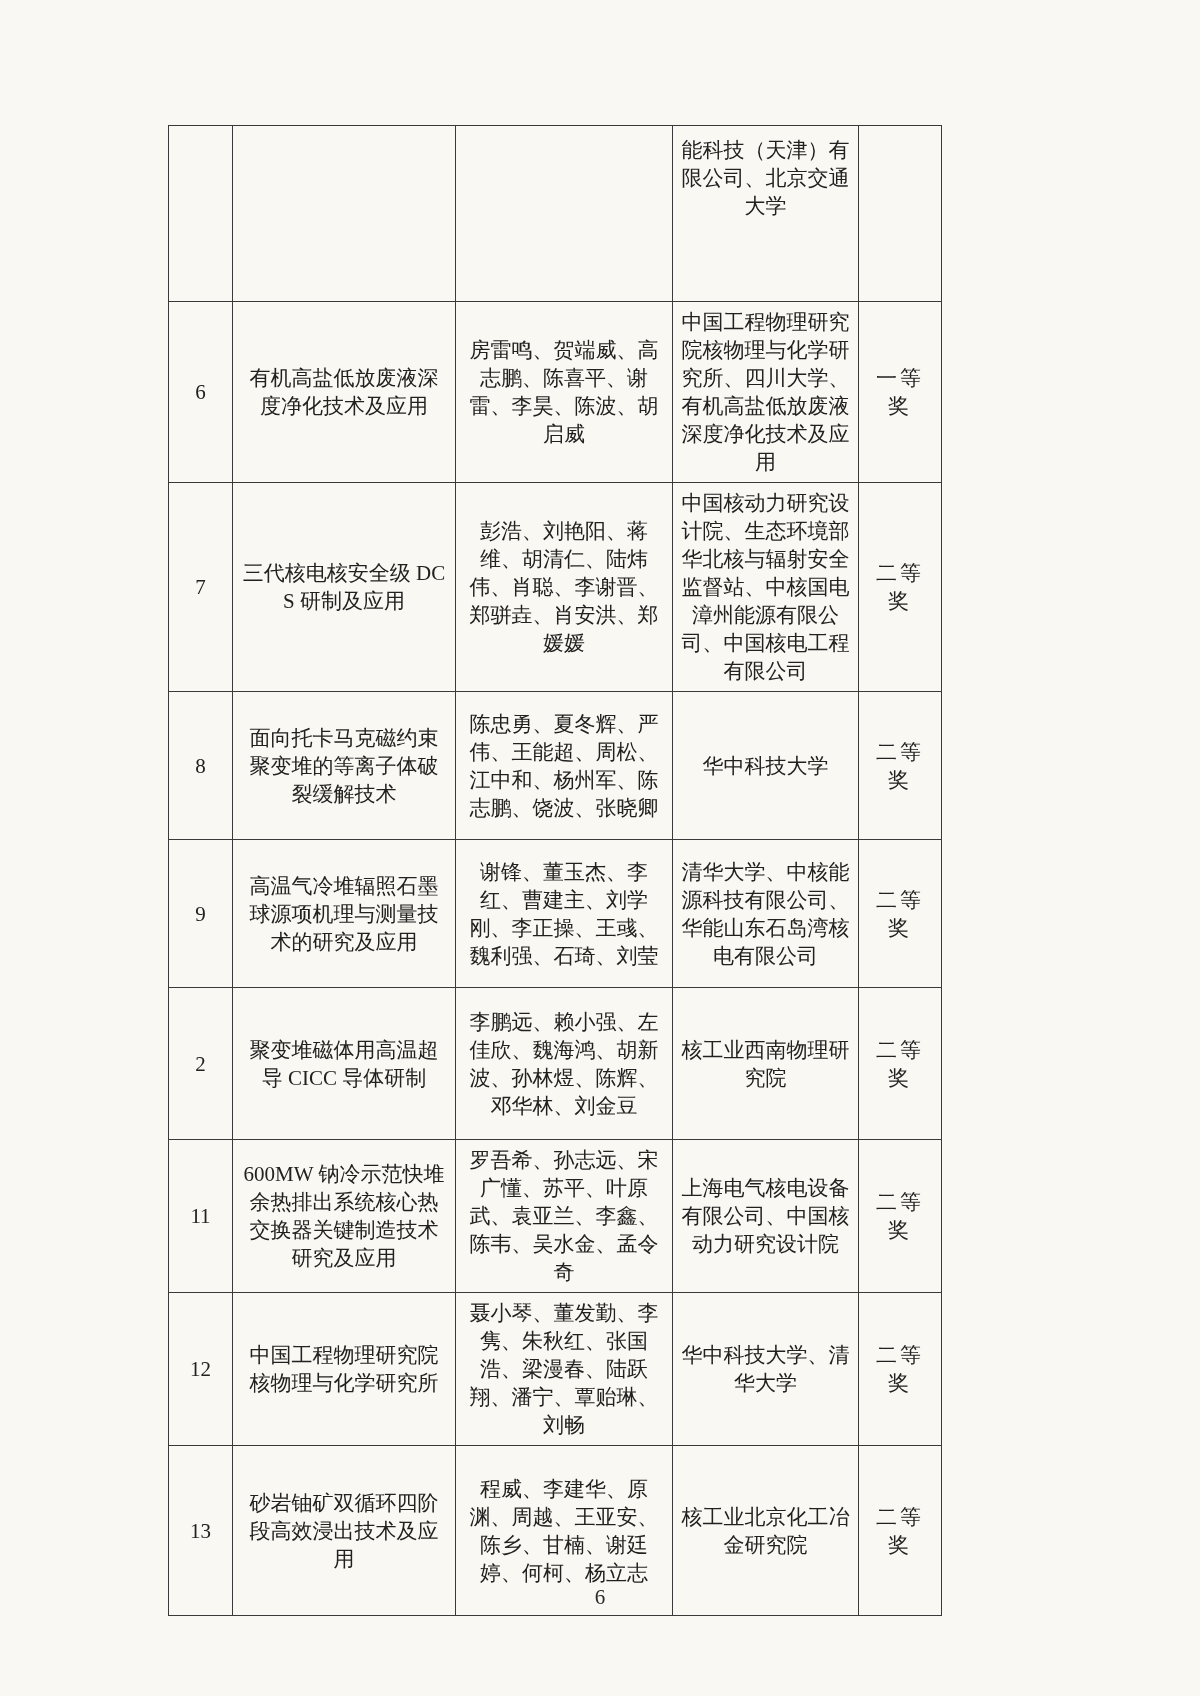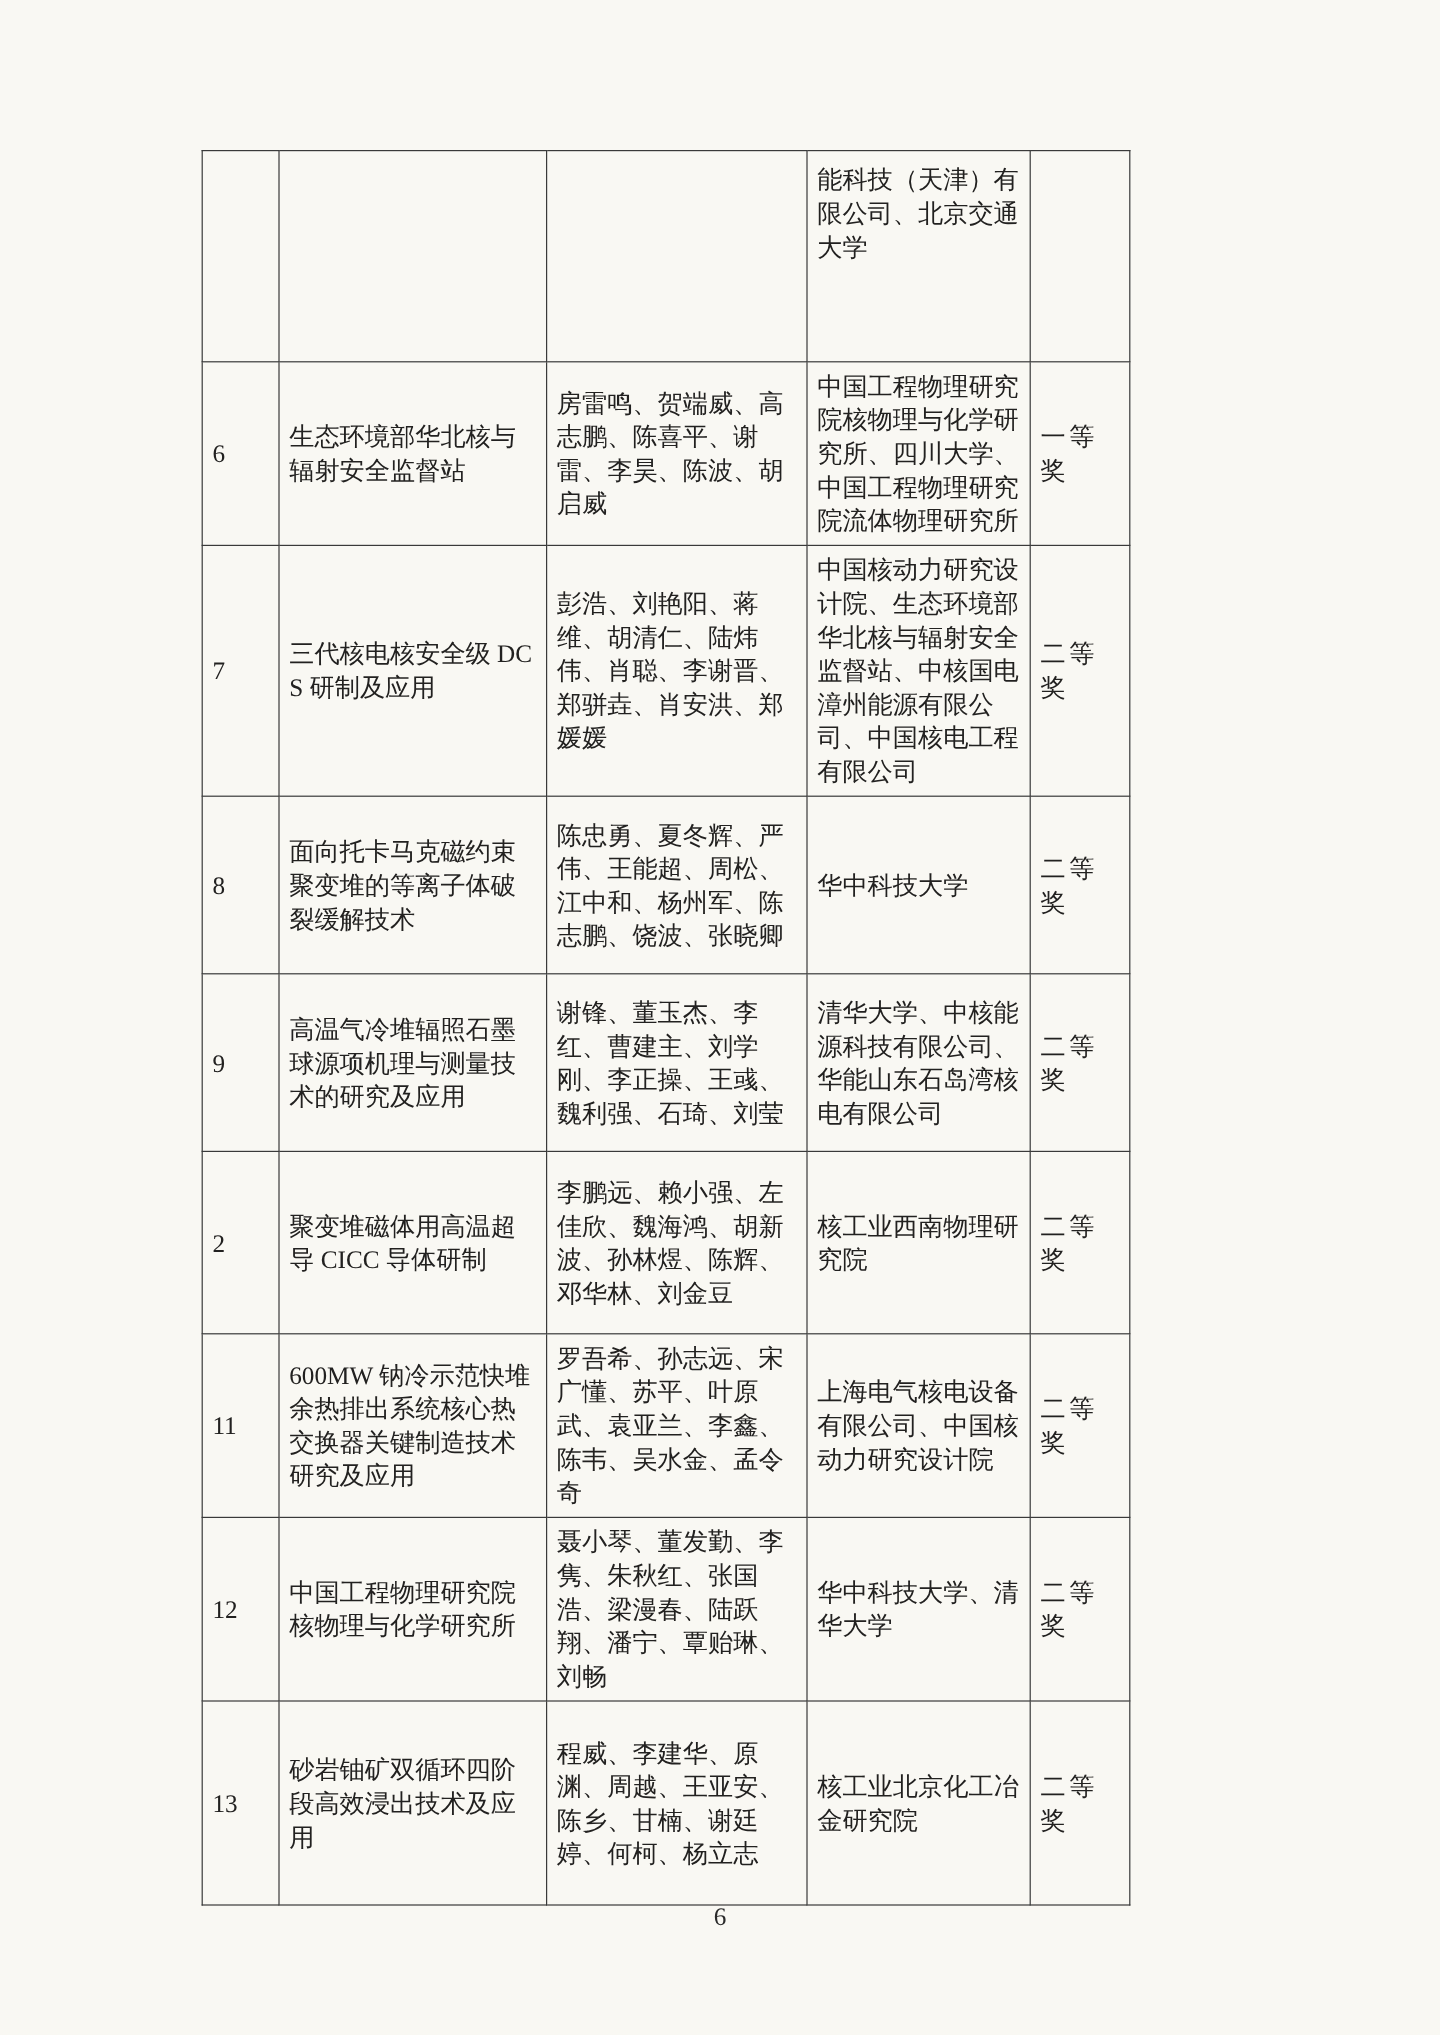--- a/index.html
+++ b/index.html
@@ -22,21 +22,21 @@
     left: 168px;
     top: 125px;
     width: 773px;
     border-collapse: collapse;
     table-layout: fixed;
   }
   table.awards td {
     border: 1.6px solid #3a3a3a;
     font-size: 21px;
     line-height: 28px;
-    text-align: left;
+    text-align: center;
     vertical-align: middle;
     padding: 6px 8px;
     word-break: break-all;
     color: #222120;
   }
   td.c-idx {
     font-size: 23px;
     font-family: "Liberation Serif", "DejaVu Serif", serif;
   }
   td.c-award {
@@ -83,23 +83,23 @@
     <tbody>
       <tr class="row-0">
         <td class="c-idx"></td>
         <td class="c-project"></td>
         <td class="c-people"></td>
         <td class="c-orgs valign-top">能科技（天津）有限公司、北京交通大学</td>
         <td class="c-award"></td>
       </tr>
       <tr class="row-1">
         <td class="c-idx">6</td>
-        <td class="c-project">生态环境部华北核与辐射安全监督站</td>
+        <td class="c-project">有机高盐低放废液深度净化技术及应用</td>
         <td class="c-people">房雷鸣、贺端威、高志鹏、陈喜平、谢雷、李昊、陈波、胡启威</td>
-        <td class="c-orgs">中国工程物理研究院核物理与化学研究所、四川大学、中国工程物理研究院流体物理研究所</td>
+        <td class="c-orgs">中国工程物理研究院核物理与化学研究所、四川大学、有机高盐低放废液深度净化技术及应用</td>
         <td class="c-award">一等奖</td>
       </tr>
       <tr class="row-2">
         <td class="c-idx">7</td>
         <td class="c-project">三代核电核安全级 DCS 研制及应用</td>
         <td class="c-people">彭浩、刘艳阳、蒋维、胡清仁、陆炜伟、肖聪、李谢晋、郑骈垚、肖安洪、郑媛媛</td>
         <td class="c-orgs">中国核动力研究设计院、生态环境部华北核与辐射安全监督站、中核国电漳州能源有限公司、中国核电工程有限公司</td>
         <td class="c-award">二等奖</td>
       </tr>
       <tr class="row-3">

